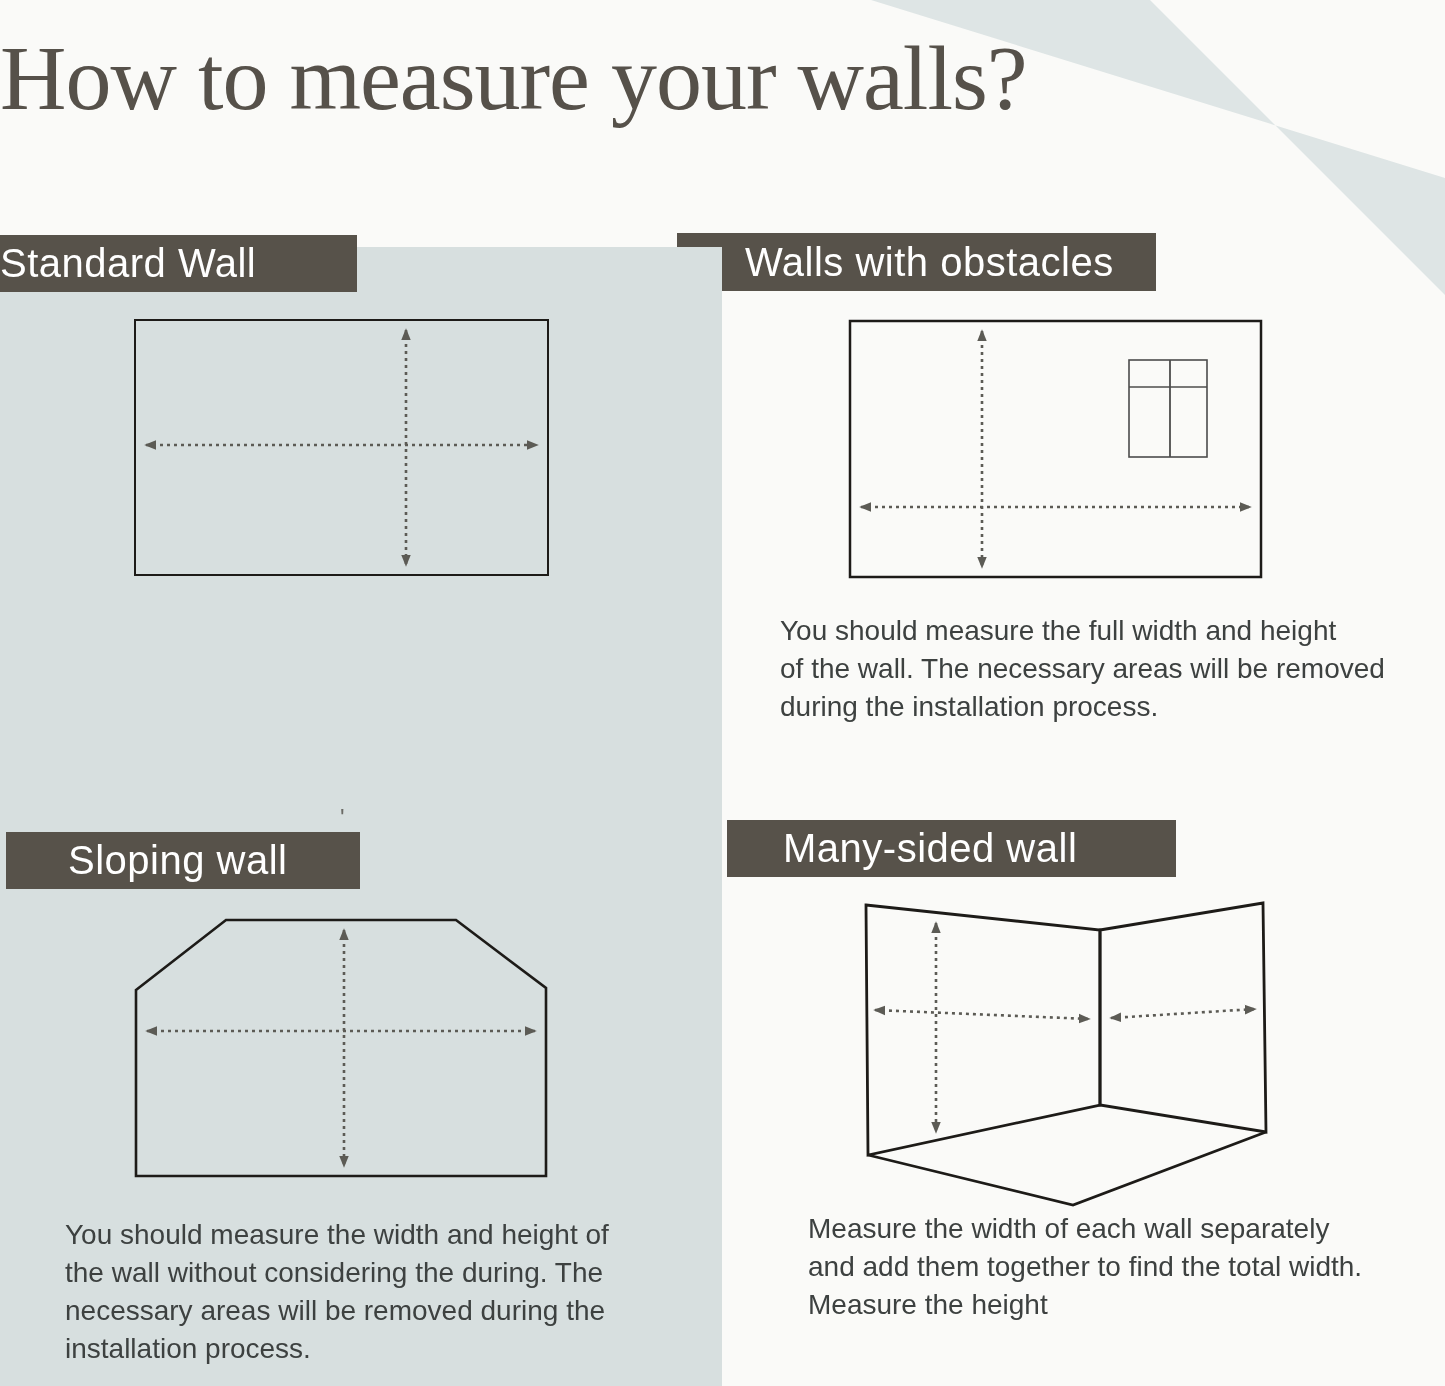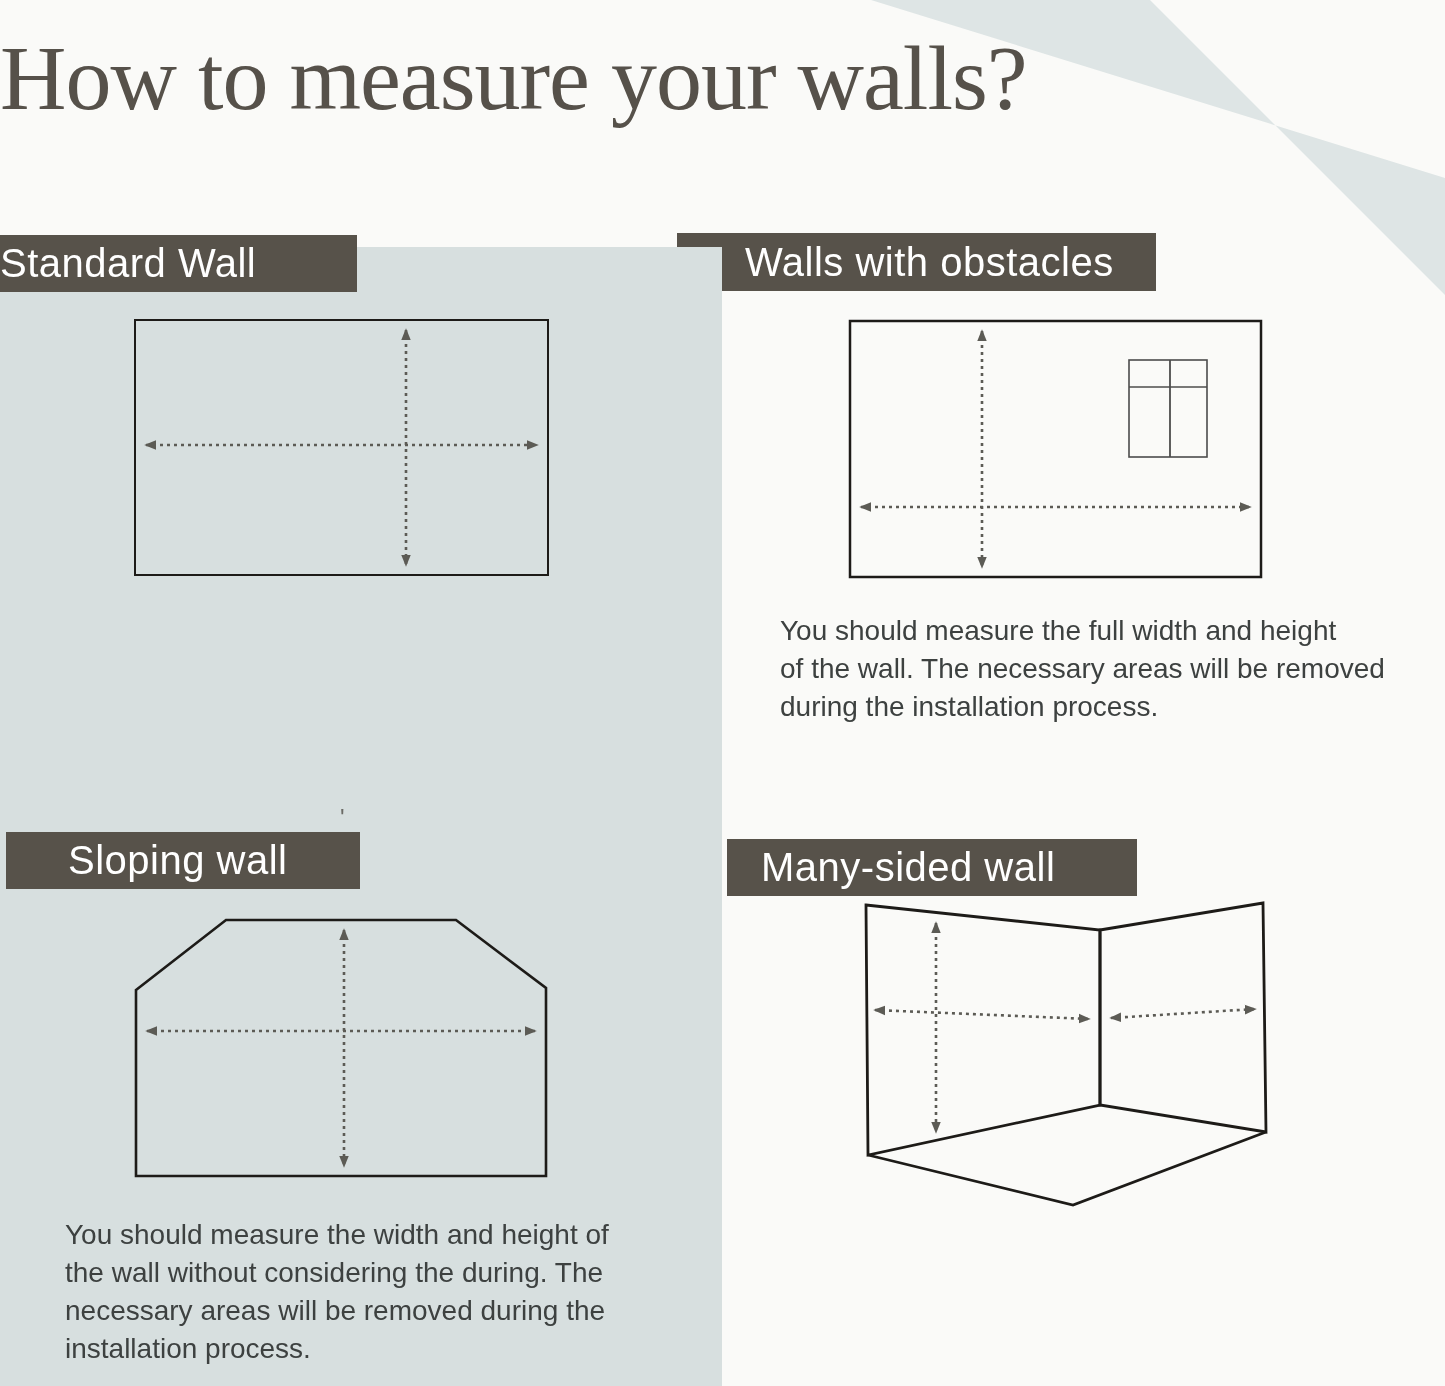--- a/index.html
+++ b/index.html
@@ -25,21 +25,21 @@
     color:var(--title-text); z-index:3; letter-spacing:-1px;
   }
   .hdr{
     position:absolute; height:57px; background:var(--header-bar);
     color:var(--header-text); font-size:40px; display:flex; align-items:center;
     box-sizing:border-box; letter-spacing:0.5px;
   }
   .hdr-standard{left:0; top:235px; width:357px; z-index:3;}
   .hdr-obstacles{left:677px; top:233px; width:479px; height:58px; padding-left:68px; z-index:1;}
   .hdr-sloping{left:0; top:832px; width:354px; padding-left:62px; z-index:3;margin-left:6px;}
-  .hdr-many{left:727px; top:839px; width:410px; padding-left:34px; z-index:3;}
+  .hdr-many{left:727px; top:820px; width:449px; padding-left:56px; z-index:3;}
   .diagram{position:absolute; z-index:3;}
   .outline{stroke:var(--outline); fill:none;}
   .winline{stroke:var(--window); fill:none;}
   .dash{
     stroke:var(--arrow); stroke-width:2.6; fill:none;
     stroke-dasharray:3 4;
   }
   .arrowhead{fill:var(--arrow);}
   .desc{
     position:absolute; z-index:3; color:var(--body-text);
@@ -143,14 +143,19 @@
     <div class="line">during the installation process.</div>
   </div>
 
   <div class="desc desc-sloping">
     <div class="line">You should measure the width and height of</div>
     <div class="line">the wall without considering the during. The</div>
     <div class="line">necessary areas will be removed during the</div>
     <div class="line">installation process.</div>
   </div>
 
+  <div class="desc desc-many">
+    <div class="line">Measure the width of each wall separately</div>
+    <div class="line">and add them together to find the total width.</div>
+    <div class="line">Measure the height</div>
+  </div>
 
 </div>
 
 </body></html>

